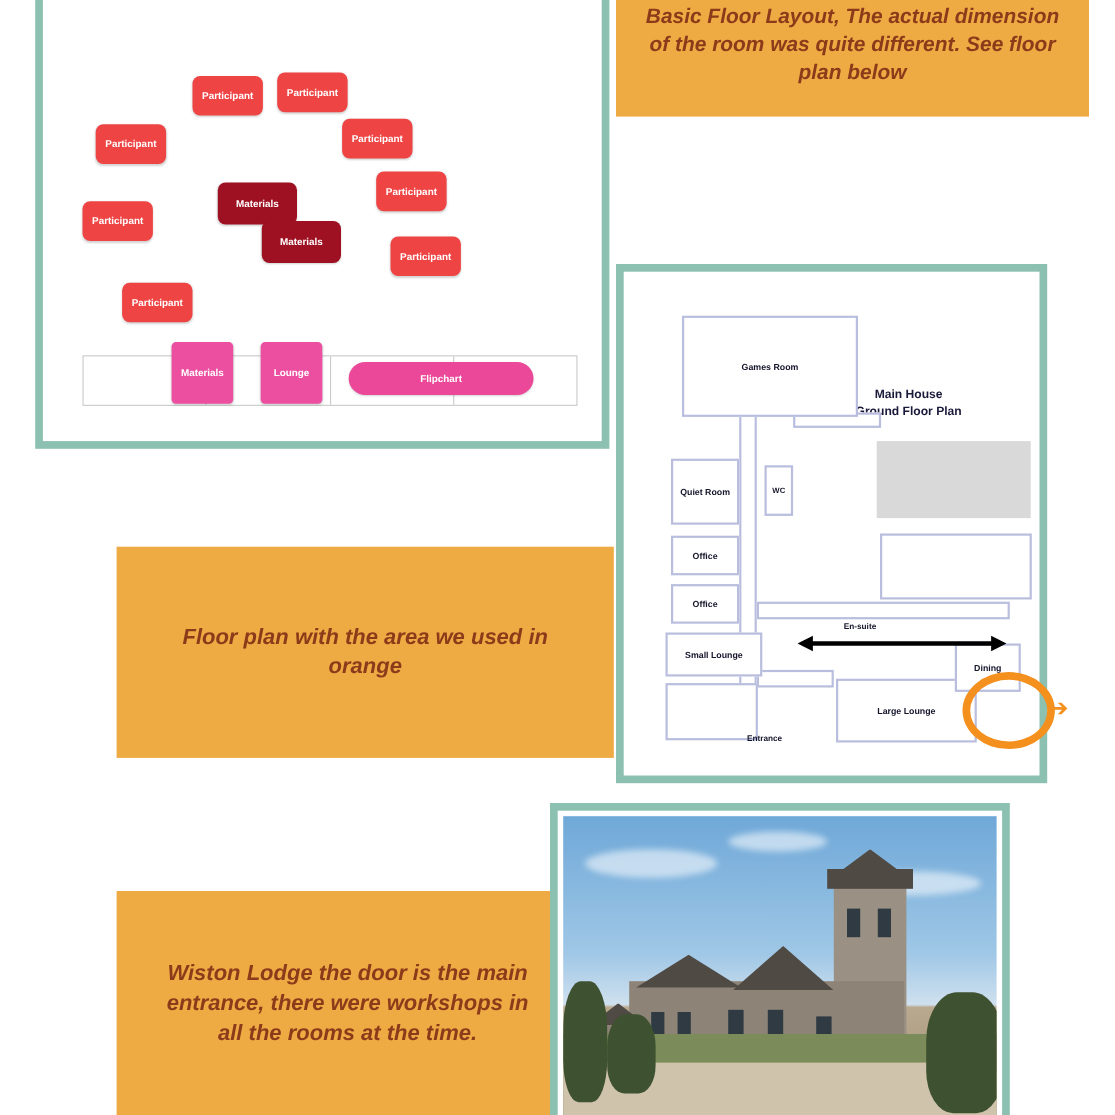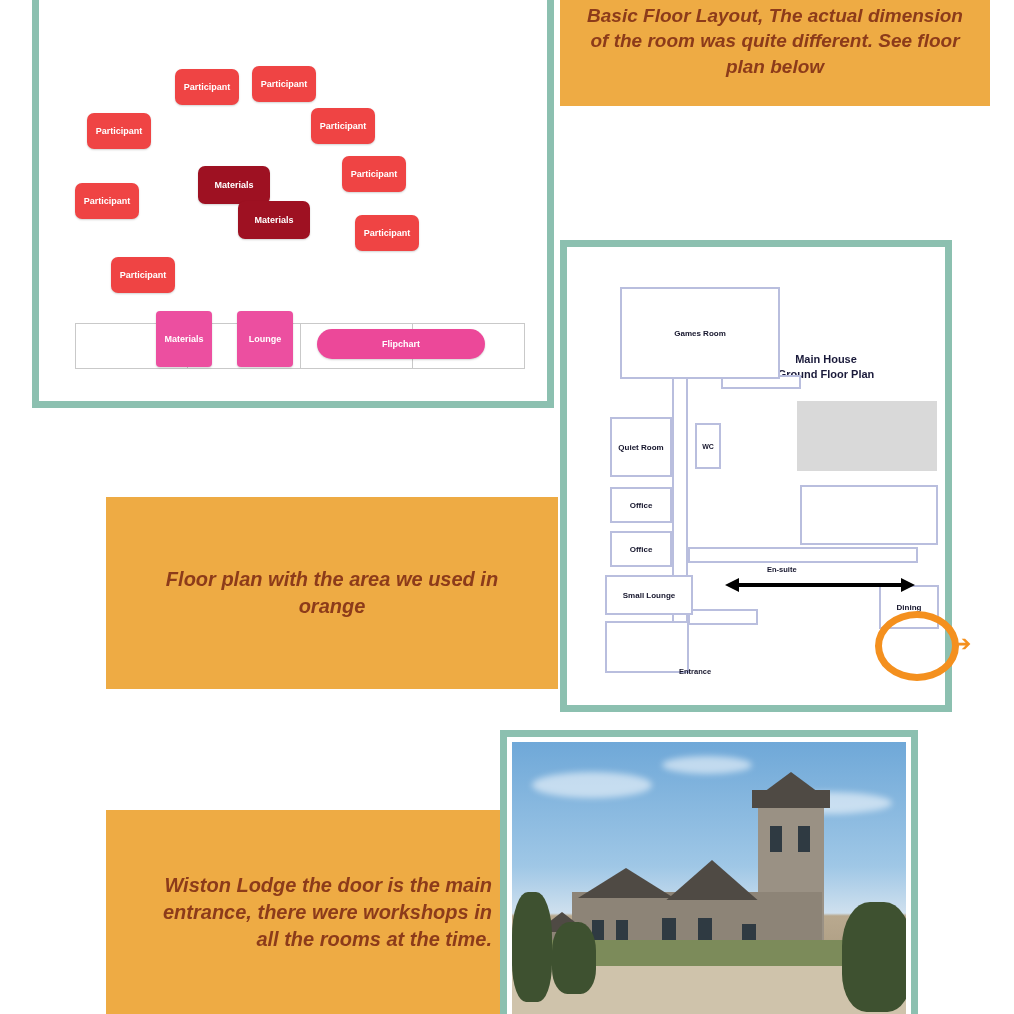--- a/index.html
+++ b/index.html
@@ -95,21 +95,21 @@
     position:absolute;left:300px;top:356px;width:84px;height:70px;
     border:7px solid #f4901e;border-radius:50%;
     box-sizing:border-box;
   }
   .orange-arrow{position:absolute;left:378px;top:378px;color:#f4901e;font-size:22px;line-height:1;}
 
   
   #cap-mid{left:106px;top:497px;width:452px;height:192px;font-size:20px;padding:0 40px;}
 
   
-  #cap-bot{left:106px;top:810px;width:420px;height:204px;font-size:20px;padding:0 34px;text-align:right;}
+  #cap-bot{left:106px;top:810px;width:420px;height:204px;font-size:20px;padding:0 34px;}
 
   
   #photopanel{left:500px;top:730px;width:418px;height:300px;}
   #photo{position:absolute;left:5px;top:5px;right:5px;bottom:5px;overflow:hidden;
     background:linear-gradient(#6fa8d8 0%,#9fc7e6 45%,#cfe0ee 62%,#b9a98f 63%,#9c8b70 100%);}
   .sky-cloud{position:absolute;background:rgba(255,255,255,.55);border-radius:50%;filter:blur(3px);}
   .bld{position:absolute;background:#8d8477;}
   .roof{position:absolute;background:#4f4a44;}
   .tower{position:absolute;background:#9a9184;}
   .path{position:absolute;left:0;bottom:0;width:100%;height:52px;background:#cfc3ab;}
@@ -206,21 +206,24 @@
         </div>
       <div class="room" style="left:35px;top:232px;width:62px;height:36px;">
           <span>Office</span>
         </div>
       <div class="room" style="left:35px;top:276px;width:62px;height:36px;">
           <span>Office</span>
         </div>
       <div class="room" style="left:30px;top:320px;width:88px;height:40px;">
           <span>Small Lounge</span>
         </div>
-      <div class="room" style="left:304px;top:330px;width:60px;height:44px;font-size:8px;">
+      <div class="room" style="left:185px;top:362px;width:128px;height:58px;">
+          <span>Large Lounge</span>
+        </div>
+      <div class="room" style="left:293px;top:330px;width:60px;height:44px;font-size:8px;">
           <span>Dining</span>
         </div>
 
       <div class="plan-label" style="left:166px;top:310px;"><span>En-suite</span></div>
 
       <div class="plan-label" style="left:78px;top:412px;"><span>Entrance</span></div>
 
       <svg class="arrow" viewBox="0 0 190 16">
         <line x1="12" y1="8" x2="178" y2="8" stroke="#000" stroke-width="4"></line>
         <polygon points="0,8 14,1 14,15" fill="#000"></polygon>

